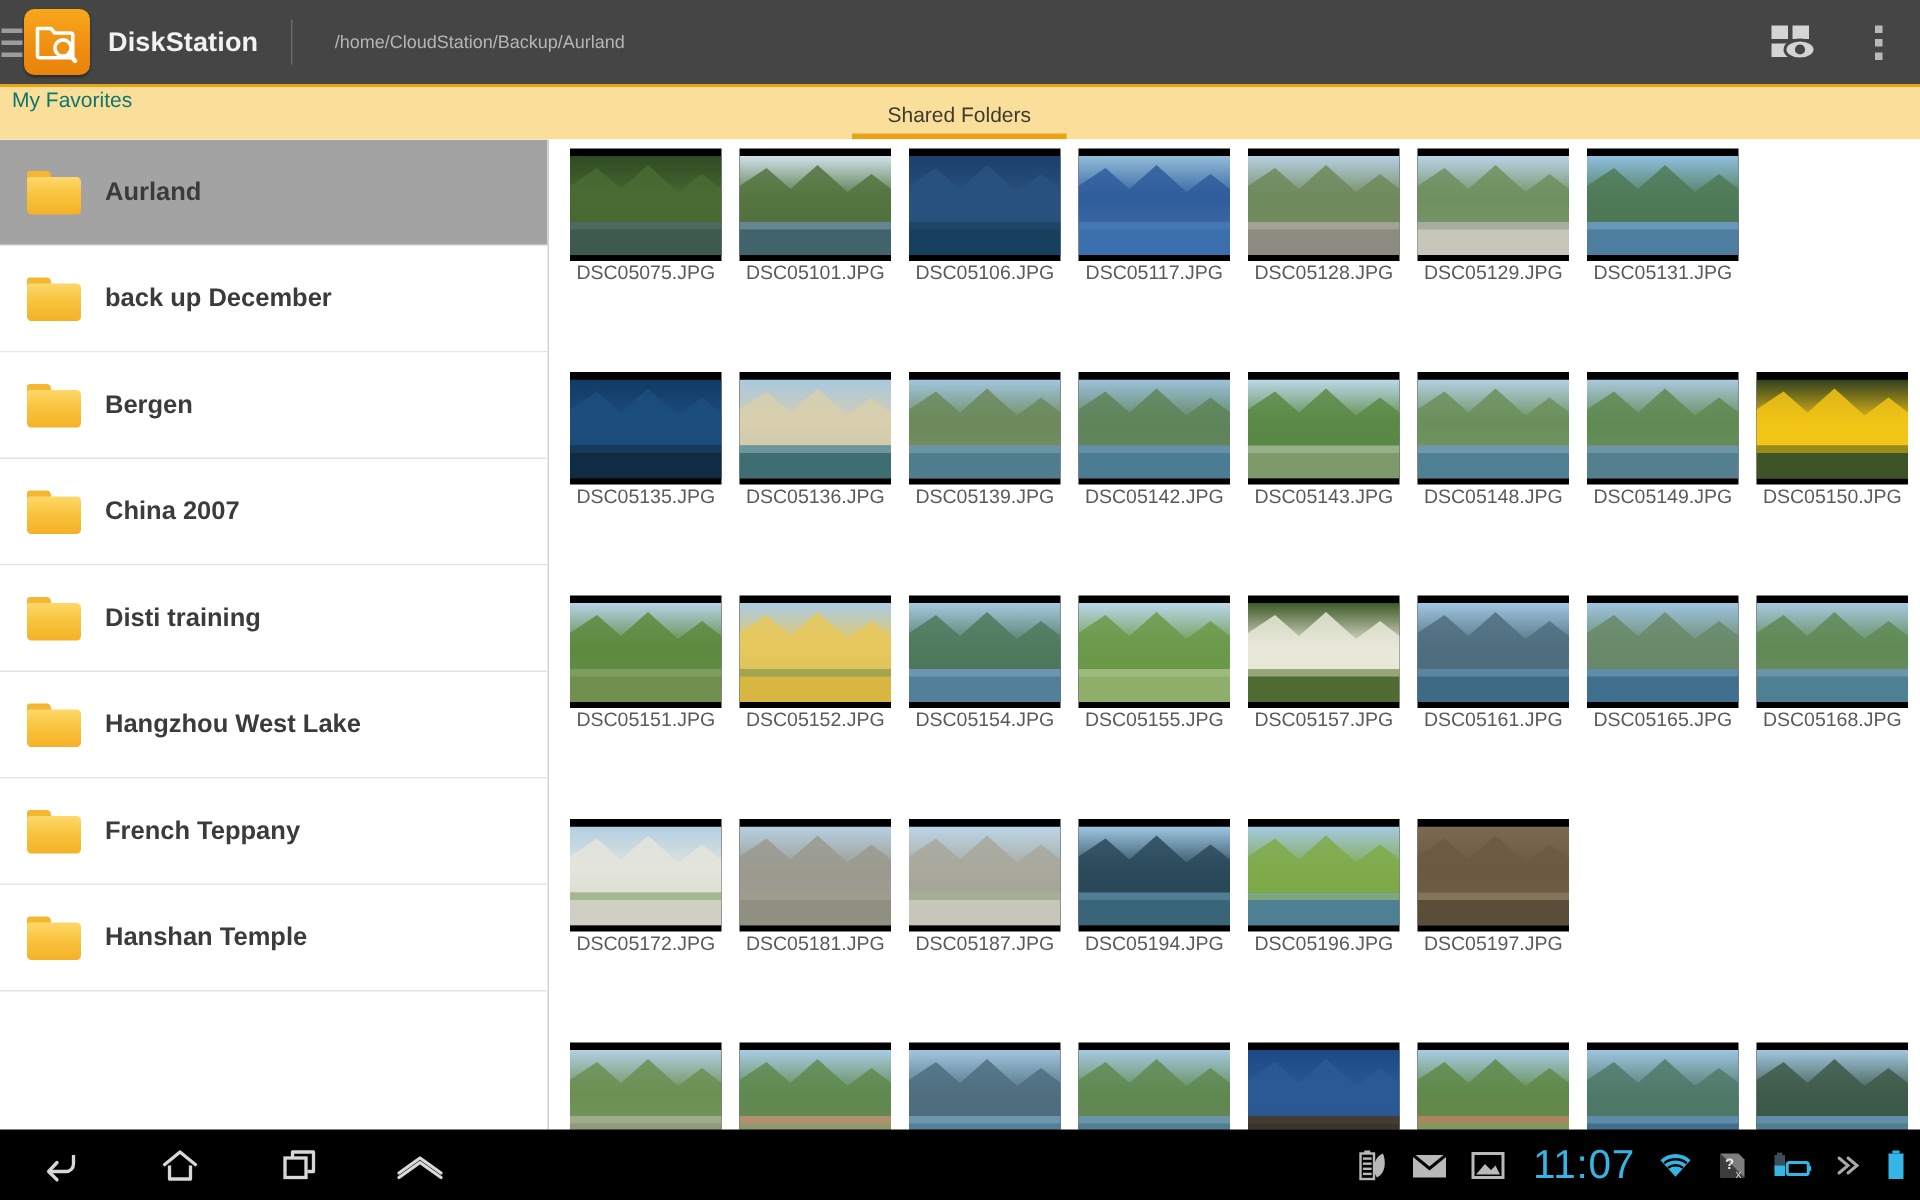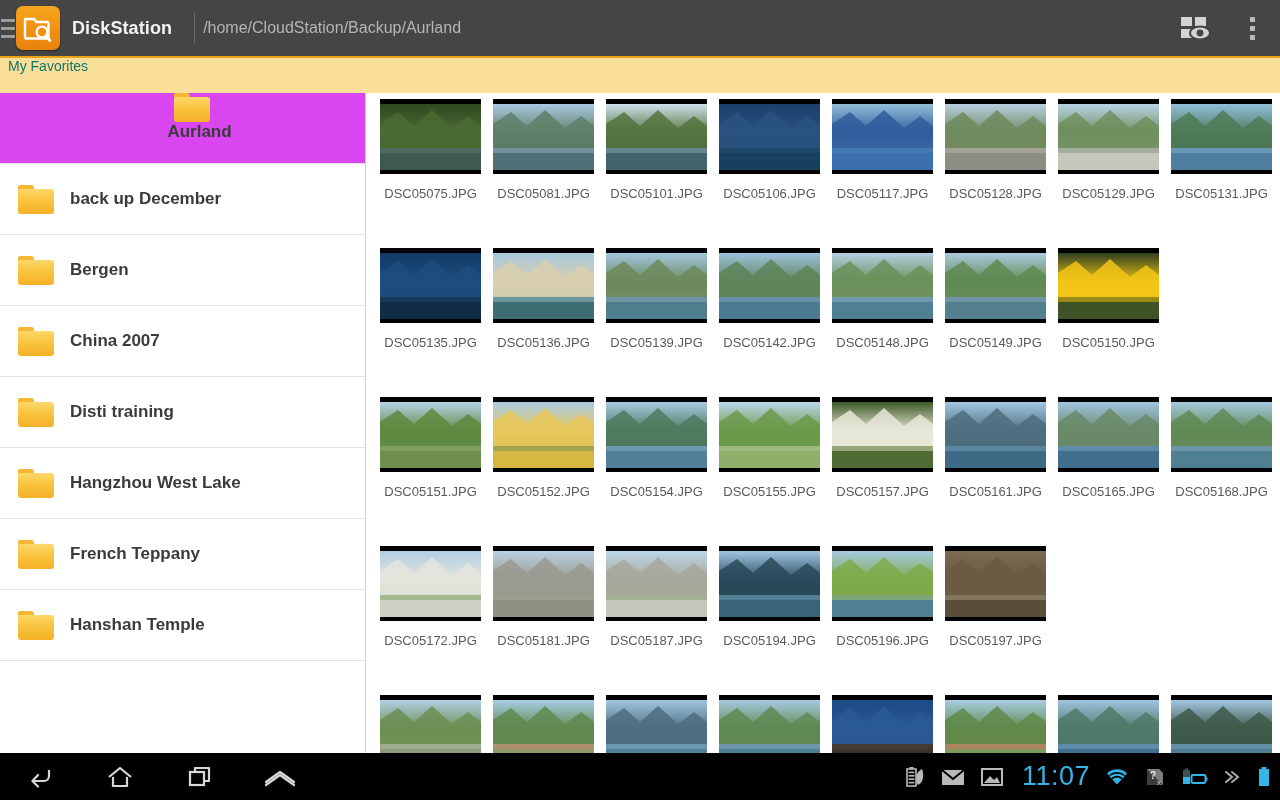--- a/index.html
+++ b/index.html
@@ -31,21 +31,21 @@
   }
   .logo svg { position: absolute; top: 7px; left: 7px; }
   .app-title {
     color: #f2f2f2; font-size: 18px; font-weight: bold;
     margin-left: 12px; letter-spacing: .1px; white-space: nowrap;
   }
   .tb-sep {
     width: 1px; height: 30px; background: #6a6a6a; margin-left: 22px; flex: 0 0 auto;
   }
   .path {
-    color: #b5b5b5; font-size: 16px; margin-left: 8px; white-space: nowrap;
+    color: #b5b5b5; font-size: 12px; margin-left: 28px; white-space: nowrap;
     overflow: hidden; text-overflow: ellipsis;
   }
   .tb-spacer { flex: 1 1 auto; }
   .tb-btn {
     width: 56px; height: 56px; display: flex; align-items: center; justify-content: center;
     flex: 0 0 auto;
   }
   .kebab { display: flex; flex-direction: column; gap: 4px; align-items: center; }
   .kebab i { width: 5px; height: 5px; background: #b9b9b9; display: block; }
 
@@ -80,21 +80,21 @@
   .sidebar {
     width: 366px; height: 660px; background: #ffffff;
     border-right: 1px solid #cfcfcf;
     overflow: hidden; position: relative;
   }
   .folder-row {
     height: 71px; display: flex; align-items: center;
     border-bottom: 1px solid #e3e3e3; padding-left: 18px;
     background: #ffffff;
   }
-  .folder-row.selected { background: #d946ef; flex-direction: column; }
+  .folder-row.selected { background: #a3a3a3; }
   .folder-icon { width: 36px; height: 29px; position: relative; flex: 0 0 auto; }
   .folder-icon .tab {
     position: absolute; left: 0; top: 0; width: 16px; height: 6px;
     background: #f5b731; border-radius: 2px 3px 0 0;
   }
   .folder-icon .body {
     position: absolute; left: 0; top: 4px; width: 36px; height: 25px;
     border-radius: 2px 3px 3px 3px;
     background: linear-gradient(180deg, #fdd86a 0%, #f9c43f 45%, #f4b127 100%);
   }
@@ -115,21 +115,21 @@
     width: 101px; height: 75px; margin: 0 auto;
     display: flex; align-items: center; justify-content: center;
     background: #000;
   }
   .thumb {
     width: 101px; height: 66px; display: block;
     border: 0;
   }
   .fname {
     display: block; text-align: center; font-size: 13px; color: #5a5a5a;
-    margin-top: 12px; white-space: nowrap;
+    margin-top: 0; white-space: nowrap;
   }
 
   
   .navbar {
     position: absolute; left: 0; top: 753px; width: 1280px; height: 47px;
     background: #000000; display: flex; align-items: center;
   }
   .nav-btn {
     width: 80px; height: 47px; display: flex; align-items: center; justify-content: center;
     flex: 0 0 auto;
@@ -179,20 +179,21 @@
       <span class="kebab">
         <i></i>
           <i></i>
           <i></i>
       </span>
     </div>
   </div>
 
   <div class="tabstrip">
     <div class="fav-label">My Favorites</div>
+    <div class="tab-shared">Shared Folders</div>
   </div>
 
   <div class="content">
 
     <div class="sidebar" id="sidebar">
         <div class="folder-row selected">
           <span class="folder-icon">
             <span class="tab"></span>
             <span class="body"></span>
           </span>
@@ -266,38 +267,20 @@
                 <rect y="44" width="101" height="22" fill="#3e5a4e"></rect>
                 <rect y="44" width="101" height="5" fill="#58756a" opacity=".6"></rect>
               </svg>
             </div>
             <span class="fname">DSC05075.JPG</span>
           </div>
           <div class="cell">
             <div class="thumbwrap">
               <svg class="thumb" viewBox="0 0 101 66" preserveAspectRatio="none">
                 <defs>
-                  <linearGradient id="g_fjord-ferry" x1="0" y1="0" x2="0" y2="1">
-                    <stop offset="0%" stop-color="#a9c9e2"></stop>
-                    <stop offset="45%" stop-color="#5e7f67"></stop>
-                    <stop offset="100%" stop-color="#37543f"></stop>
-                  </linearGradient>
-                </defs>
-                <rect width="101" height="66" fill="url(#g_fjord-ferry)"></rect>
-                <path d="M0 20 L18 8 L34 22 L52 6 L72 24 L88 12 L101 22 L101 44 L0 44 Z" fill="#5e7f67" opacity=".85"></path>
-                <rect y="44" width="101" height="22" fill="#4e6f76"></rect>
-                <rect y="44" width="101" height="5" fill="#89a9bb" opacity=".6"></rect>
-              </svg>
-            </div>
-            <span class="fname">DSC05081.JPG</span>
-          </div>
-          <div class="cell">
-            <div class="thumbwrap">
-              <svg class="thumb" viewBox="0 0 101 66" preserveAspectRatio="none">
-                <defs>
                   <linearGradient id="g_fjord-waterfall" x1="0" y1="0" x2="0" y2="1">
                     <stop offset="0%" stop-color="#cfe0ea"></stop>
                     <stop offset="45%" stop-color="#53743f"></stop>
                     <stop offset="100%" stop-color="#2f4a2c"></stop>
                   </linearGradient>
                 </defs>
                 <rect width="101" height="66" fill="url(#g_fjord-waterfall)"></rect>
                 <path d="M0 20 L18 8 L34 22 L52 6 L72 24 L88 12 L101 22 L101 44 L0 44 Z" fill="#53743f" opacity=".85"></path>
                 <rect y="44" width="101" height="22" fill="#41636b"></rect>
                 <rect y="44" width="101" height="5" fill="#7f9fae" opacity=".6"></rect>
@@ -461,20 +444,38 @@
                     <stop offset="100%" stop-color="#8f9b8a"></stop>
                   </linearGradient>
                 </defs>
                 <rect width="101" height="66" fill="url(#g_village-water)"></rect>
                 <path d="M0 20 L18 8 L34 22 L52 6 L72 24 L88 12 L101 22 L101 44 L0 44 Z" fill="#5e8459" opacity=".85"></path>
                 <rect y="44" width="101" height="22" fill="#4b7c93"></rect>
                 <rect y="44" width="101" height="5" fill="#76a0b6" opacity=".6"></rect>
               </svg>
             </div>
             <span class="fname">DSC05142.JPG</span>
+          </div>
+          <div class="cell">
+            <div class="thumbwrap">
+              <svg class="thumb" viewBox="0 0 101 66" preserveAspectRatio="none">
+                <defs>
+                  <linearGradient id="g_green-hills-town" x1="0" y1="0" x2="0" y2="1">
+                    <stop offset="0%" stop-color="#bcd8ea"></stop>
+                    <stop offset="45%" stop-color="#5b8a45"></stop>
+                    <stop offset="100%" stop-color="#3f6b34"></stop>
+                  </linearGradient>
+                </defs>
+                <rect width="101" height="66" fill="url(#g_green-hills-town)"></rect>
+                <path d="M0 20 L18 8 L34 22 L52 6 L72 24 L88 12 L101 22 L101 44 L0 44 Z" fill="#5b8a45" opacity=".85"></path>
+                <rect y="44" width="101" height="22" fill="#7f9a6a"></rect>
+                <rect y="44" width="101" height="5" fill="#a8bfa0" opacity=".6"></rect>
+              </svg>
+            </div>
+            <span class="fname">DSC05143.JPG</span>
           </div>
           <div class="cell">
             <div class="thumbwrap">
               <svg class="thumb" viewBox="0 0 101 66" preserveAspectRatio="none">
                 <defs>
                   <linearGradient id="g_waterfront-town" x1="0" y1="0" x2="0" y2="1">
                     <stop offset="0%" stop-color="#b3cfe2"></stop>
                     <stop offset="45%" stop-color="#6b8f5a"></stop>
                     <stop offset="100%" stop-color="#c0bcae"></stop>
                   </linearGradient>

